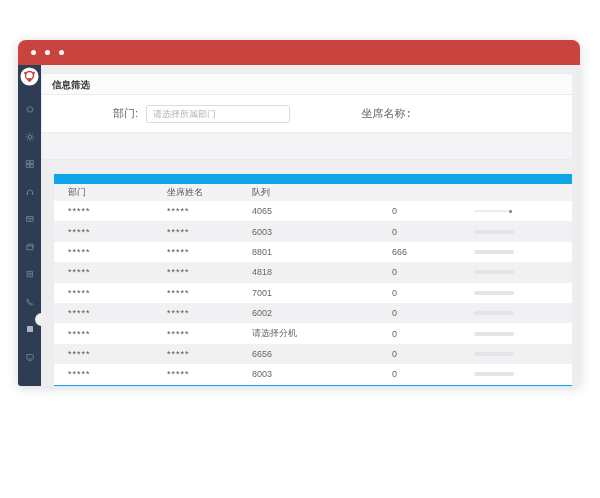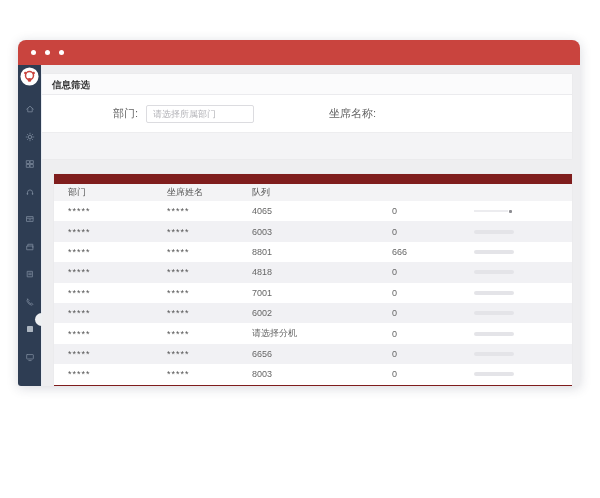--- a/index.html
+++ b/index.html
@@ -33,29 +33,29 @@
   .main { flex:1; position:relative; background:#eeeef0; overflow:hidden; }
 
   .filter-panel { position:absolute; left:0; right:8px; top:9px; height:85px;
                   background:#f0abfc; display:flex; flex-direction:column;
                   box-shadow:0 0 2px rgba(0,0,0,.04); }
   .fp-header { height:21px; line-height:21px; padding-left:10px; font-size:9.5px;
                font-weight:700; color:#333; background:#fbfbfc; border-bottom:1px solid #ebebee; flex:none; }
   .fp-row { height:37px; display:flex; align-items:center; background:#fff; flex:none; }
   .fp-label { font-size:11px; color:#666; text-align:right; }
   .fp-label.l1 { width:96px; }
-  .fp-label.l2 { width:72px; margin-left:50px; }
-  .fp-input { width:108px; height:18px; margin-left:8px; border:1px solid #dcdce0;
+  .fp-label.l2 { width:72px; margin-left:50px;font-family:Liberation Mono, monospace; }
+  .fp-input { width:144px; height:18px; margin-left:8px; border:1px solid #dcdce0;
               border-radius:2px; background:#fff; font-size:9px; color:#333; padding:0 6px;
               font-family:"Liberation Sans", sans-serif; outline:none; }
   .fp-input::placeholder { color:#b3b3b8; }
   .fp-footer { flex:1; background:#f4f4f6; border-top:1px solid #ededef; }
 
   .table-panel { position:absolute; left:12px; right:8px; top:109px; bottom:0;
-                 background:#7f1d1d; padding-top:10px; overflow:hidden;
+                 background:#0ea5e9; padding-top:10px; overflow:hidden;
                  box-shadow:0 0 2px rgba(0,0,0,.04); }
   .tgrid { display:grid; grid-template-columns:113px 85px 140px 76px 1fr; align-items:center; }
   .thead { height:17px; background:#f3f3f5; font-size:9px; color:#555; }
   .thead .cell { white-space:nowrap; }
   .trow { height:20.4px; font-size:9px; color:#666; background:#fff; }
   .trow.even { background:#f1f1f4; }
   .cell { overflow:hidden; white-space:nowrap; }
   .cell.c1 { padding-left:14px; }
   .cell.stars { color:#555; letter-spacing:1px; font-size:9px; }
   .bar { width:40px; height:4px; border-radius:2px; background:#e4e4e8; margin-left:6px; }

